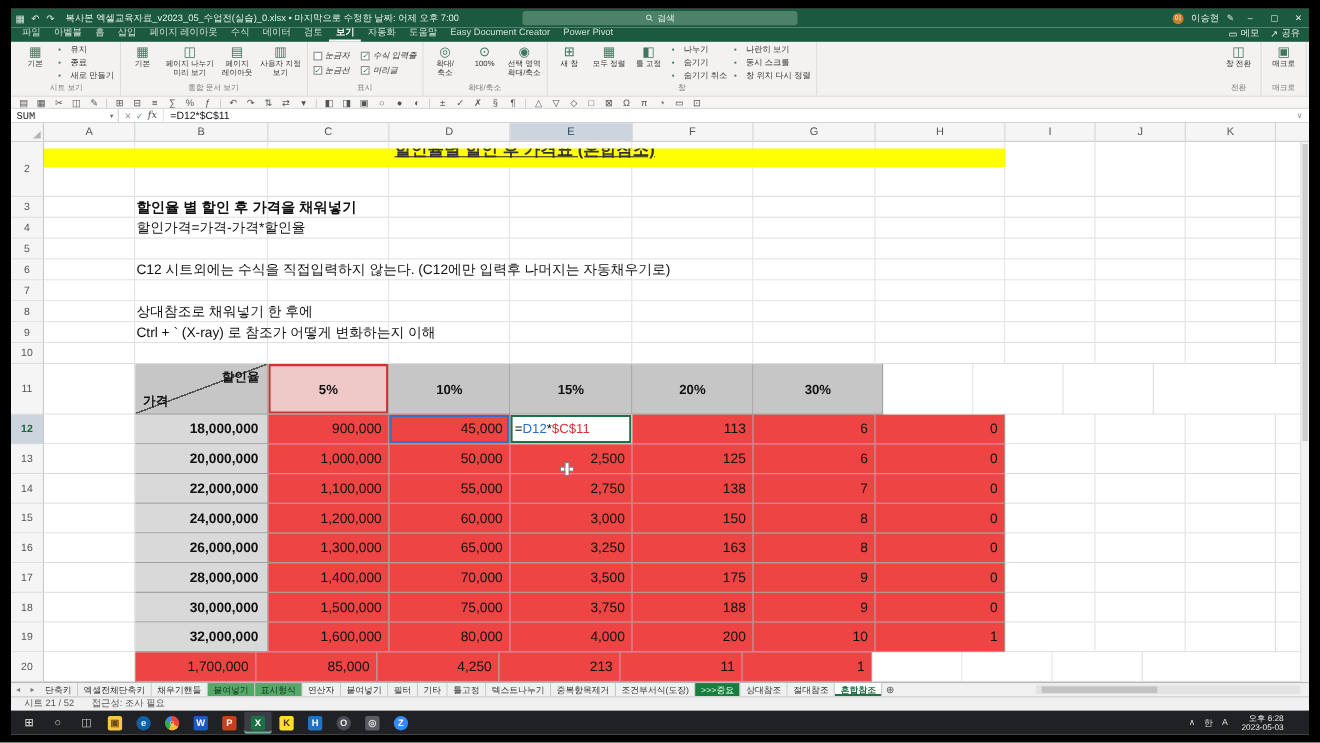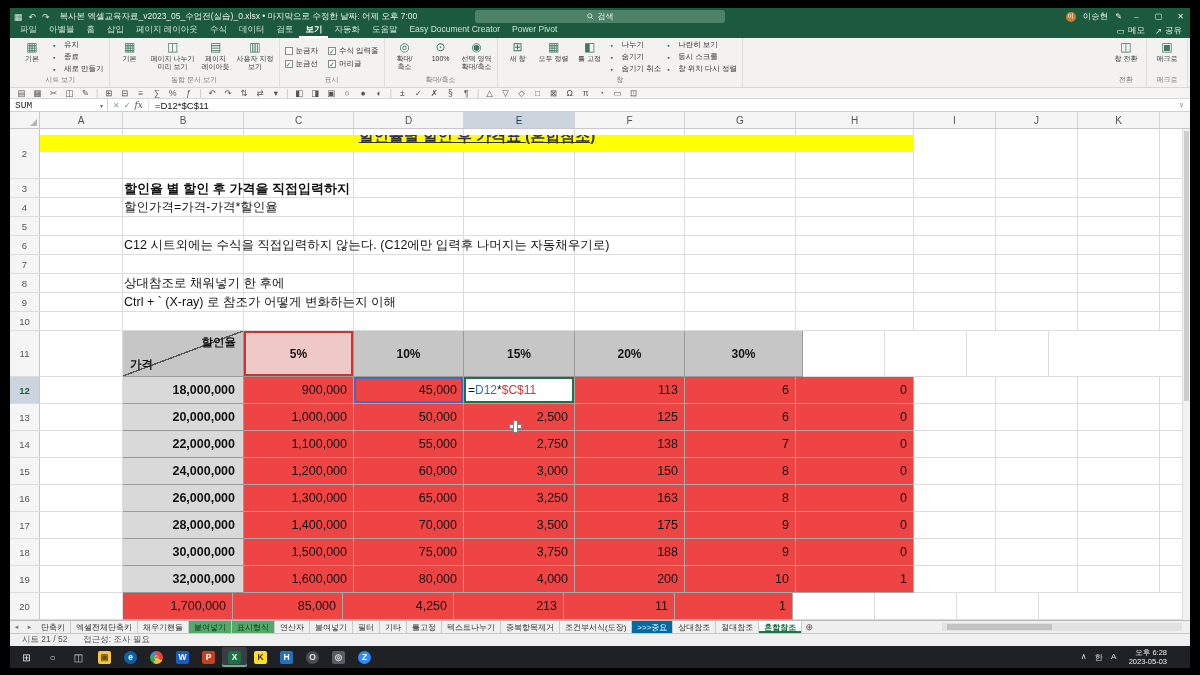--- a/index.html
+++ b/index.html
@@ -27,21 +27,21 @@
   .ribbon{height:50px;background:#f3f2f1;border-bottom:1px solid #d8d6d4;display:flex;align-items:stretch;padding:0 2px;overflow:hidden;flex:0 0 50px;}
   .rgroup{display:flex;flex-direction:column;border-right:1px solid #ddd;padding:2px 5px 0;}
   .rfill{flex:1;}
   .ritems{display:flex;gap:6px;flex:1;align-items:stretch;}
   .rbig{display:flex;flex-direction:column;align-items:center;justify-content:flex-start;min-width:30px;max-width:58px;text-align:center;color:#333;}
   .ricn{font-size:12px;line-height:15px;color:#41775c;}
   .rlbl{font-size:7px;line-height:8px;white-space:pre-line;}
   .rsmalls{display:flex;flex-direction:column;justify-content:center;gap:2px;}
   .rsmall{font-size:7.5px;color:#333;display:flex;gap:3px;align-items:center;white-space:nowrap;}
   .sicn{font-size:7px;color:#41775c;width:8px;}
-  .rchecks{display:grid;grid-template-columns:auto auto;gap:3px 10px;align-content:center;flex:1;}
+  .rchecks{display:grid;grid-template-columns:auto auto;gap:3px 10px;align-content:center;flex:1;font-style:italic;}
   .rcheck{display:flex;align-items:center;gap:3px;font-size:7.5px;color:#333;white-space:nowrap;}
   .cbx{width:8px;height:8px;border:1px solid #8a8a8a;background:#fff;font-size:7px;line-height:7px;color:#1f6b43;text-align:center;flex:0 0 8px;}
   .glabel{font-size:7px;color:#7a7a7a;text-align:center;padding:1px 0 2px;white-space:nowrap;}
 
   
   .qat{height:11px;background:#f6f5f4;border-bottom:1px solid #d8d6d4;display:flex;align-items:center;gap:5px;padding:0 6px;font-size:8.5px;color:#555;overflow:hidden;flex:0 0 11px;}
   .qicon{width:11px;text-align:center;line-height:11px;}
   .qsep{color:#c2c2c2;}
 
   
@@ -425,21 +425,21 @@
         <div class="cell" style="flex: 0 0 110px;"></div>
         <div class="cell" style="flex: 0 0 110px;"></div>
         <div class="cell" style="flex: 0 0 111px;"></div>
         <div class="cell" style="flex: 0 0 110px;"></div>
         <div class="cell" style="flex: 0 0 111px;"></div>
         <div class="cell" style="flex: 0 0 118px;"></div>
         <div class="cell" style="flex: 0 0 82px;"></div>
         <div class="cell" style="flex: 0 0 82px;"></div>
         <div class="cell" style="flex: 0 0 82px;"></div>
         <div class="cell fill"></div>
-        <div class="note bold">할인율 별 할인 후 가격을 직접입력하지</div>
+        <div class="note bold">할인율 별 할인 후 가격을 채워넣기</div>
       </div>
       <div class="grow" style="height: 19px;">
         <div class="gut">4</div>
         <div class="cell" style="flex: 0 0 83px;"></div>
         <div class="cell" style="flex: 0 0 121px;"></div>
         <div class="cell" style="flex: 0 0 110px;"></div>
         <div class="cell" style="flex: 0 0 110px;"></div>
         <div class="cell" style="flex: 0 0 111px;"></div>
         <div class="cell" style="flex: 0 0 110px;"></div>
         <div class="cell" style="flex: 0 0 111px;"></div>
@@ -717,21 +717,21 @@
       <div class="stab" style="background: rgb(84, 168, 104); color: rgb(21, 51, 29);">붙여넣기</div>
       <div class="stab" style="background: rgb(84, 168, 104); color: rgb(21, 51, 29);">표시형식</div>
       <div class="stab">연산자</div>
       <div class="stab">붙여넣기</div>
       <div class="stab">필터</div>
       <div class="stab">기타</div>
       <div class="stab">틀고정</div>
       <div class="stab">텍스트나누기</div>
       <div class="stab">중복항목제거</div>
       <div class="stab">조건부서식(도장)</div>
-      <div class="stab" style="background: #0369a1; color: rgb(255, 255, 255);">&gt;&gt;&gt;중요</div>
+      <div class="stab" style="background: #15803d; color: rgb(255, 255, 255);">&gt;&gt;&gt;중요</div>
       <div class="stab">상대참조</div>
       <div class="stab">절대참조</div>
       <div class="stab active">혼합참조</div>
       <div class="sadd">⊕</div>
       <div class="sfill"></div>
       <div class="hscroll">
         <div class="hthumb"></div>
       </div>
     </div>
 

